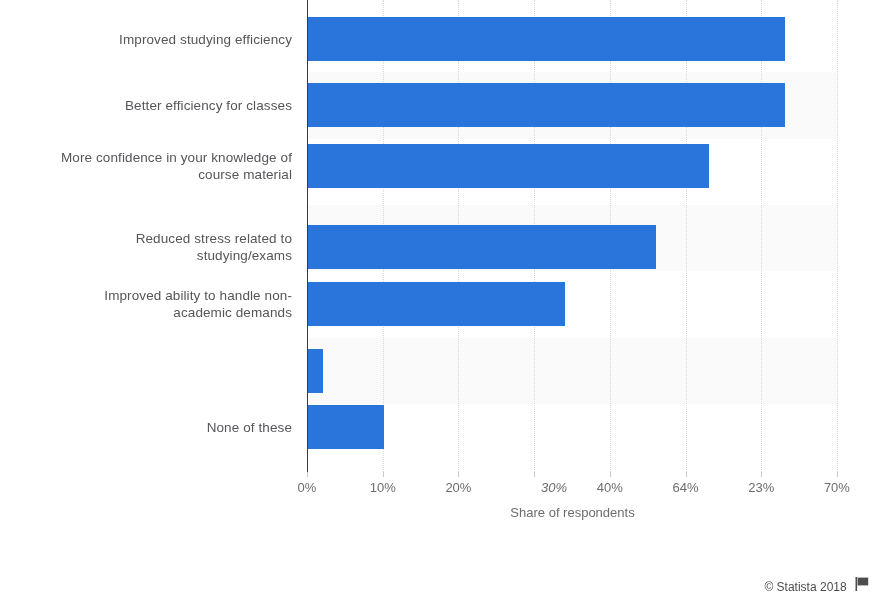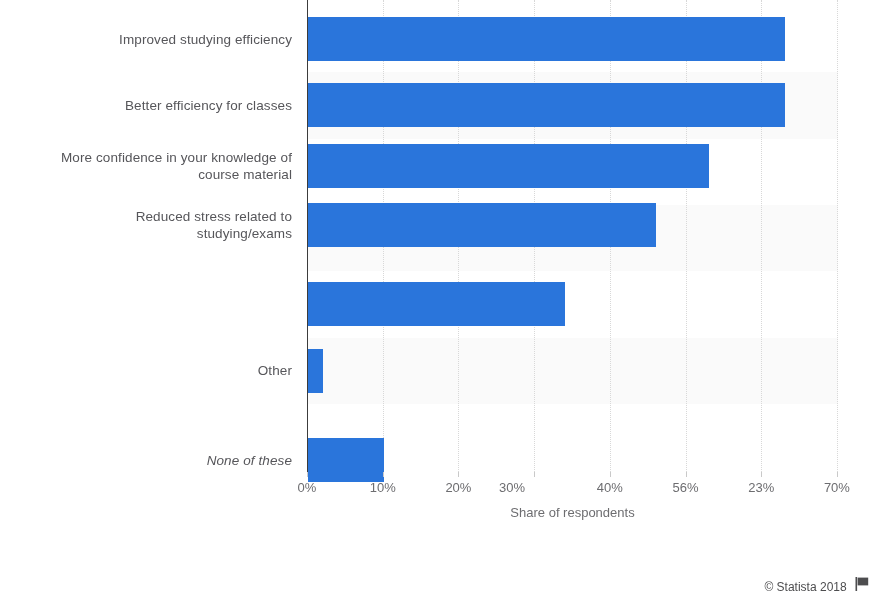--- a/index.html
+++ b/index.html
@@ -171,53 +171,54 @@
         </div>
         <div class="row" style="top: 72.3px;">
           <div class="cat-label" style="top: 24.65px;">Better efficiency for classes</div>
           <div class="bar" title="63%" style="width: 476.91px; background: rgb(42, 117, 219);"></div>
         </div>
         <div class="row" style="top: 133px;">
           <div class="cat-label" style="top: 16.15px;">More confidence in your knowledge of
 course material</div>
           <div class="bar" title="53%" style="width: 401.21px; background: rgb(42, 117, 219);"></div>
         </div>
-        <div class="row" style="top: 192px;">
+        <div class="row" style="top: 214px;">
           <div class="cat-label" style="top: 16.15px;">Reduced stress related to
 studying/exams</div>
           <div class="bar" title="46%" style="width: 348.22px; background: rgb(42, 117, 219);"></div>
         </div>
         <div class="row" style="top: 271.2px;">
+          <div class="cat-label" style="top: 16.15px;">Improved ability to handle non-
+academic demands</div>
           <div class="bar" title="34%" style="width: 257.38px; background: rgb(42, 117, 219);"></div>
         </div>
         <div class="row" style="top: 337.5px;">
-          <div class="cat-label" style="top: 24.65px;">Other</div>
           <div class="bar" title="2%" style="width: 15.14px; background: rgb(42, 117, 219);"></div>
         </div>
-        <div class="row" style="top: 427px; font-style: italic;">
+        <div class="row" style="top: 394px;">
           <div class="cat-label" style="top: 24.65px;">None of these</div>
           <div class="bar" title="10%" style="width: 75.7px; background: rgb(42, 117, 219);"></div>
         </div>
       </div>
   </div>
 
   <div class="x-axis">
     <div id="xticks">
         <div class="tick-mark" style="left: 307px;"></div>
         <div class="tick-label" style="left: 307px;">0%</div>
         <div class="tick-mark" style="left: 382.7px;"></div>
         <div class="tick-label" style="left: 382.7px;">10%</div>
         <div class="tick-mark" style="left: 458.4px;"></div>
         <div class="tick-label" style="left: 458.4px;">20%</div>
         <div class="tick-mark" style="left: 534.1px;"></div>
-        <div class="tick-label" style="left: 512px;">30%</div>
+        <div class="tick-label" style="left: 554px; font-style: italic;">30%</div>
         <div class="tick-mark" style="left: 609.8px;"></div>
         <div class="tick-label" style="left: 609.8px;">40%</div>
         <div class="tick-mark" style="left: 685.5px;"></div>
-        <div class="tick-label" style="left: 685.5px;">56%</div>
+        <div class="tick-label" style="left: 685.5px;">64%</div>
         <div class="tick-mark" style="left: 761.2px;"></div>
         <div class="tick-label" style="left: 761.2px;">23%</div>
         <div class="tick-mark" style="left: 836.9px;"></div>
         <div class="tick-label" style="left: 836.9px;">70%</div>
       </div>
     <div class="axis-title">Share of respondents</div>
   </div>
 
   <div class="footer">
     <span class="copyright-text">© Statista 2018</span>

